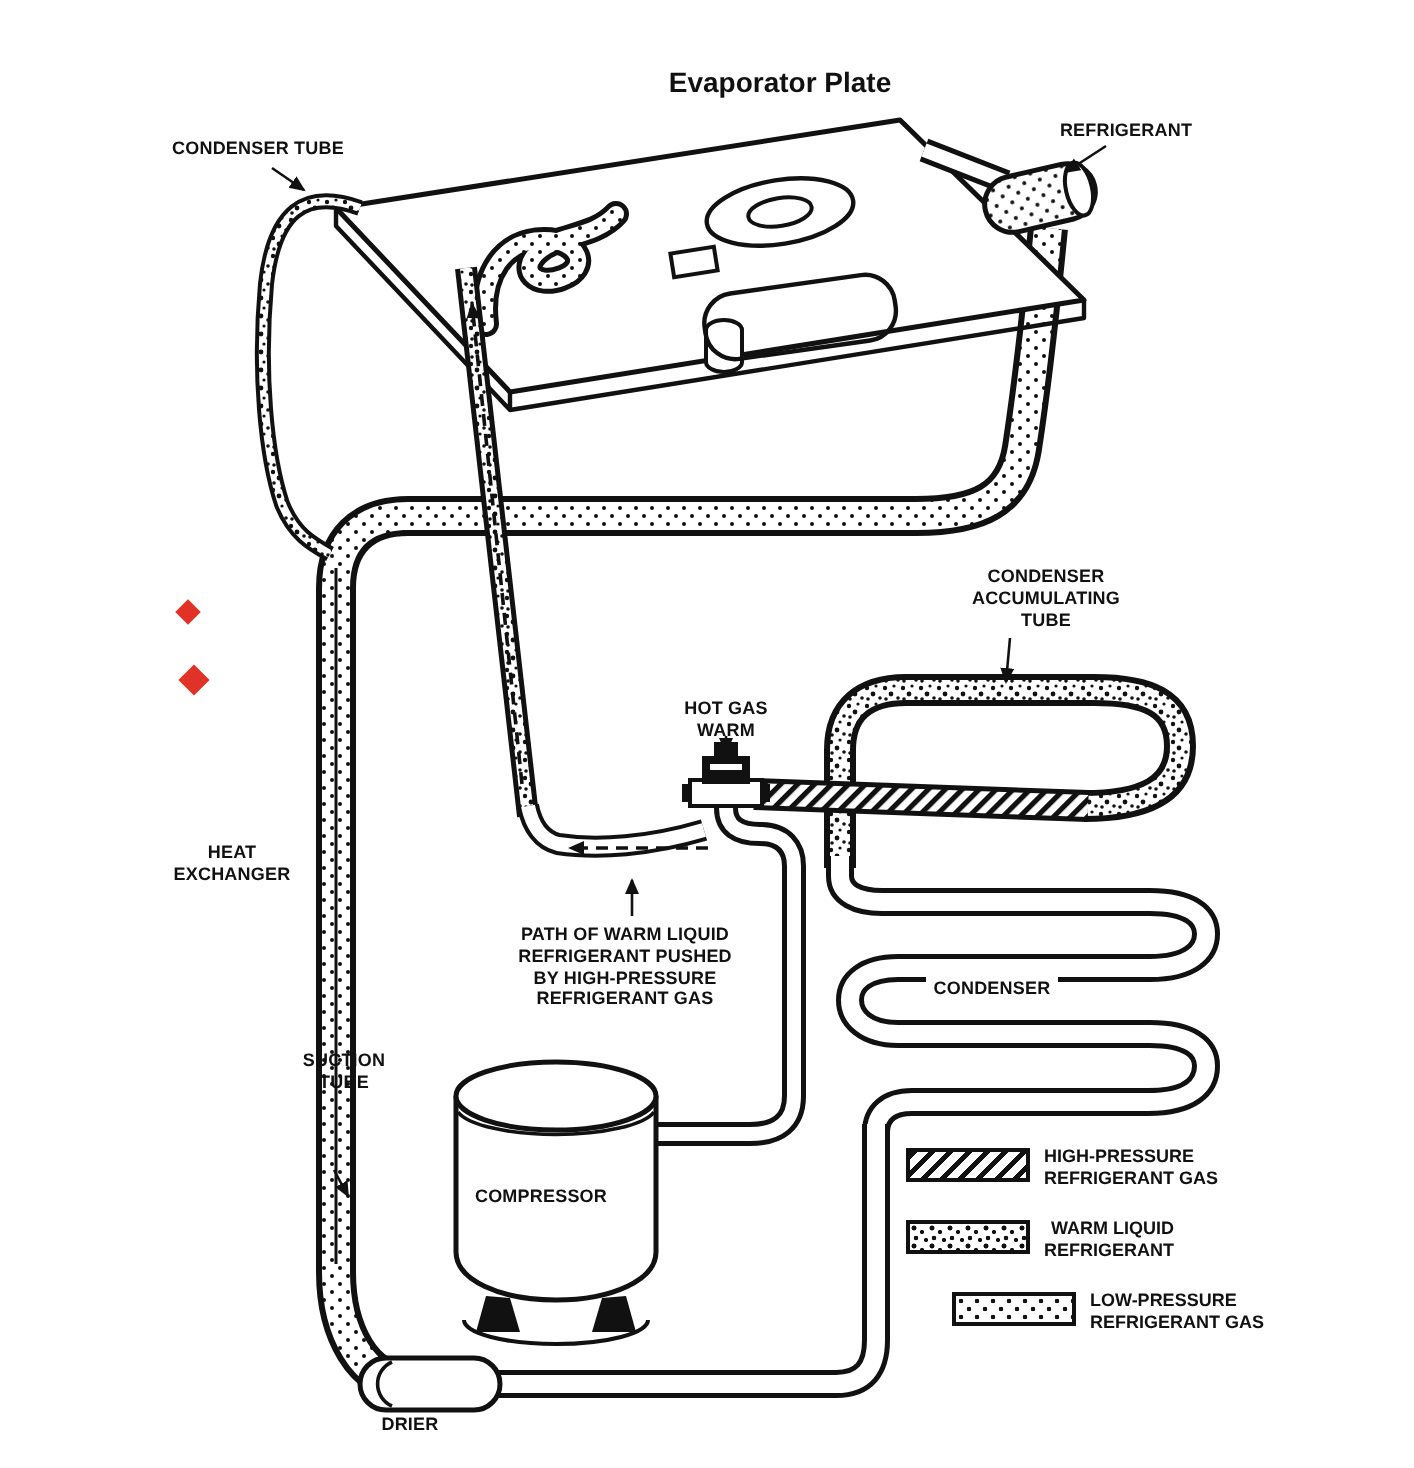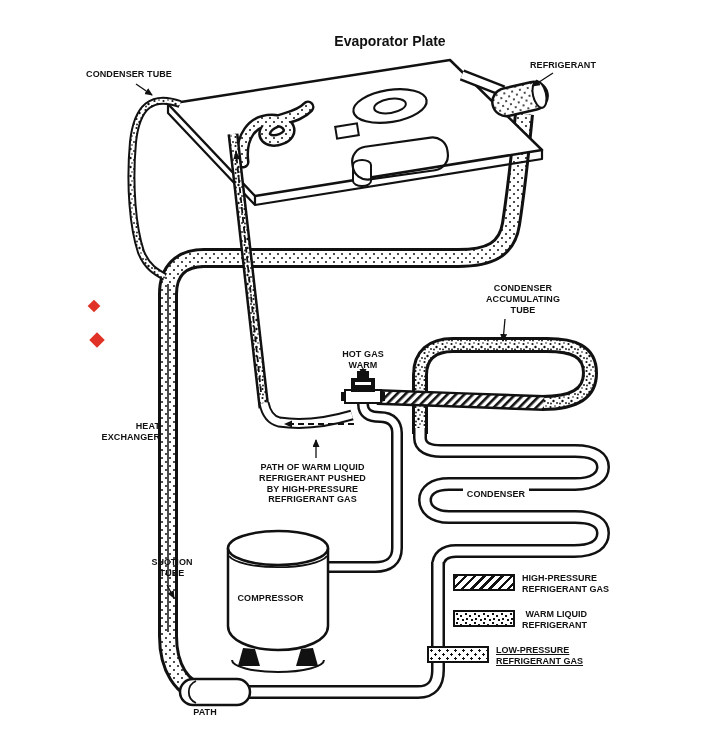--- a/index.html
+++ b/index.html
@@ -180,50 +180,50 @@
 
   <div class="lbl" style="left:508px;top:60px;width:110px;">REFRIGERANT</div>
 
   <div class="lbl" style="left:456px;top:283px;width:134px;">CONDENSER
 ACCUMULATING
 TUBE</div>
 
   <div class="lbl" style="left:325px;top:349px;width:76px;">HOT GAS
 WARM</div>
 
-  <div class="lbl" style="left:72px;top:421px;width:88px;text-align:right;">HEAT
+  <div class="lbl" style="left:72px;top:421px;width:88px;">HEAT
 EXCHANGER</div>
 
   <div class="lbl" style="left:230px;top:462px;width:165px;">PATH OF WARM LIQUID
 REFRIGERANT PUSHED
 BY HIGH-PRESSURE
 REFRIGERANT GAS</div>
 
   <div class="lbl" style="left:446px;top:477px;width:100px;">
     <span class="mask">CONDENSER</span>
   </div>
 
-  <div class="lbl" style="left:141px;top:557px;width:62px;">SUCTION
+  <div class="lbl" style="left:141px;top:525px;width:62px;">SUCTION
 TUBE</div>
 
   <div class="lbl" style="left:227px;top:593px;width:87px;">COMPRESSOR</div>
 
-  <div class="lbl" style="left:164px;top:707px;width:82px;">PATH</div>
+  <div class="lbl" style="left:164px;top:707px;width:82px;">DRIER</div>
 
   <div>
     <div class="legend-row" style="left:453px;top:573px;">
       <div class="swatch hatch"></div>
       <div class="legend-label">HIGH-PRESSURE
 REFRIGERANT GAS</div>
     </div>
     <div class="legend-row" style="left:453px;top:609px;text-align:right;">
       <div class="swatch speckle"></div>
       <div class="legend-label">WARM LIQUID
 REFRIGERANT</div>
     </div>
-    <div class="legend-row" style="left:427px;top:645px;text-decoration:underline;">
+    <div class="legend-row" style="left:476px;top:645px;">
       <div class="swatch dots"></div>
       <div class="legend-label">LOW-PRESSURE
 REFRIGERANT GAS</div>
     </div>
   </div>
 
 </div>
 
 </body></html>

